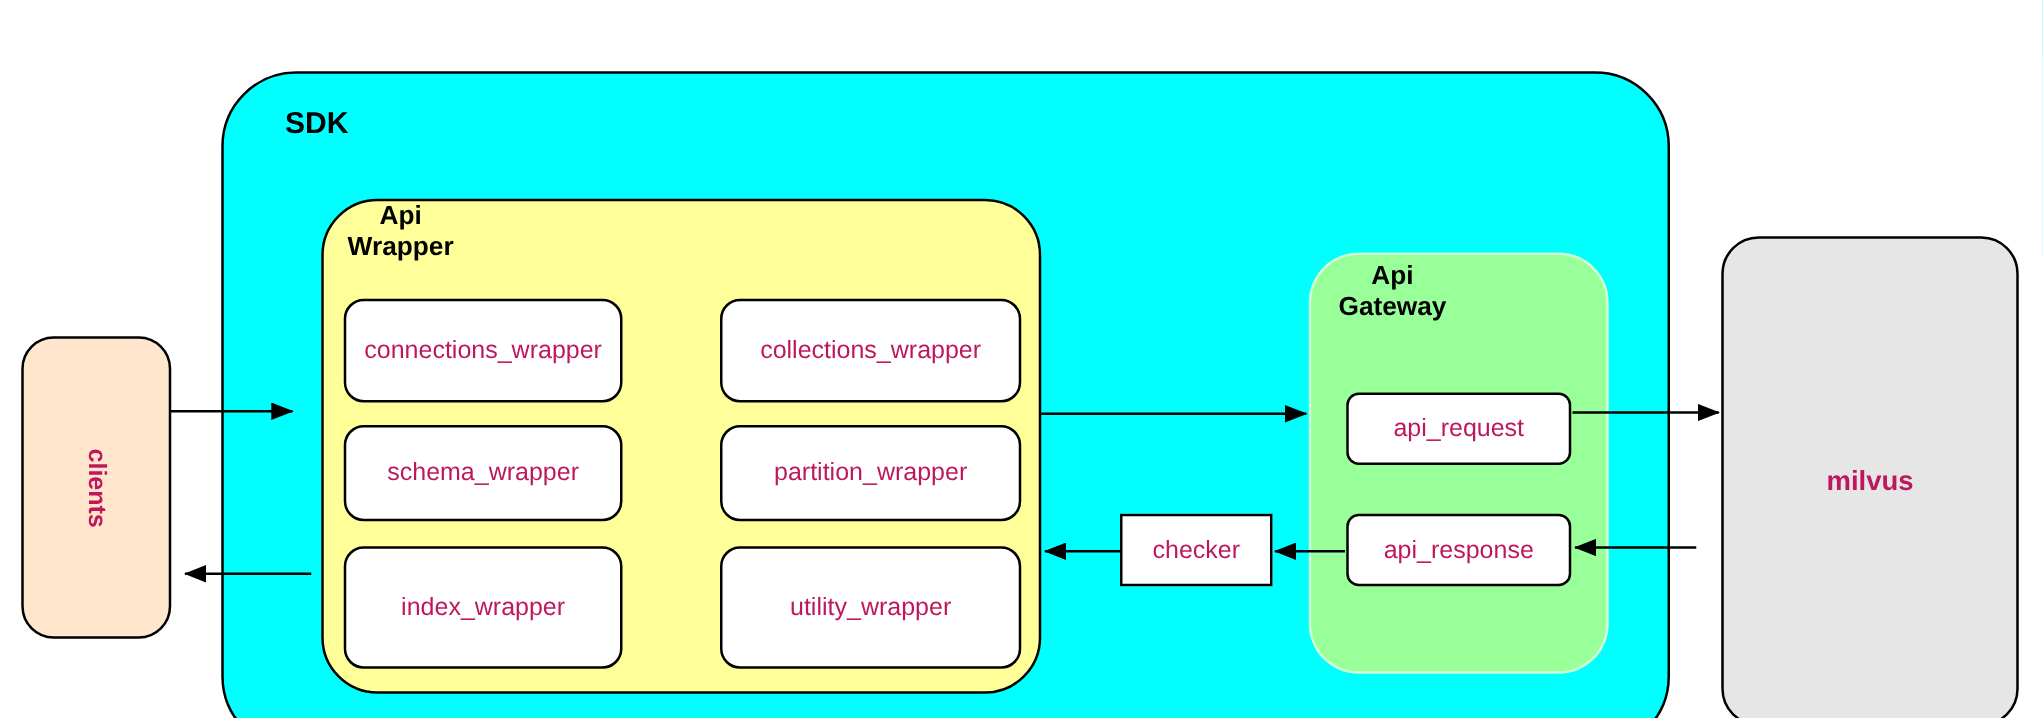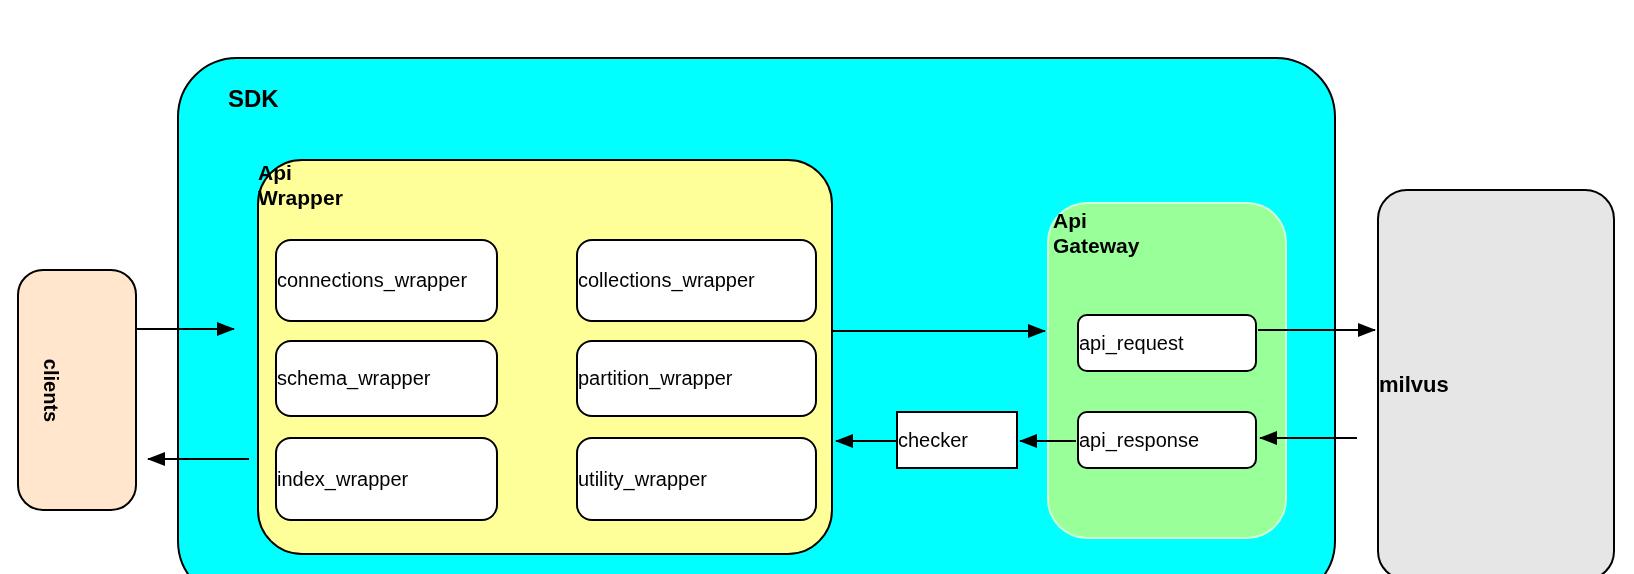--- a/index.html
+++ b/index.html
@@ -15,27 +15,29 @@
     background: #ffffff;
     overflow: hidden;
     margin-top: 44px;
   }
   .box {
     position: absolute;
     box-sizing: border-box;
     border: 2px solid #000000;
     display: flex;
     align-items: center;
-    color: #000000;
+    justify-content: center;
+    color: #be185d;
   }
   .container-label {
     position: absolute;
     font-weight: bold;
     color: #000000;
     white-space: pre-line;
+    text-align: center;
     line-height: 25px;
     font-size: 21px;
   }
   
   .sdk {
     left: 177px; top: 13px; width: 1159px; height: 544px;
     background: #00ffff;
     border-radius: 60px;
   }
   .sdk-label {
@@ -78,21 +80,21 @@
   
   .leaf {
     background: #ffffff;
     border-radius: 16px;
     font-size: 20px;
   }
   .col1 { left: 275px; width: 223px; }
   .col2 { left: 576px; width: 241px; }
   .row1 { top: 195px; height: 83px; }
   .row2 { top: 296px; height: 77px; }
-  .row3 { top: 393px; height: 84px; }
+  .row3 { top: 393px; height: 98px; }
   .checker {
     left: 896px; top: 367px; width: 122px; height: 58px;
     background: #ffffff;
     border-radius: 0;
     font-size: 20px;
   }
   .api-request  { left: 1077px; top: 270px; width: 180px; height: 58px; background:#ffffff; border-radius: 10px; font-size: 20px; }
   .api-response { left: 1077px; top: 367px; width: 180px; height: 58px; background:#ffffff; border-radius: 10px; font-size: 20px; }
   
   .arrows {

